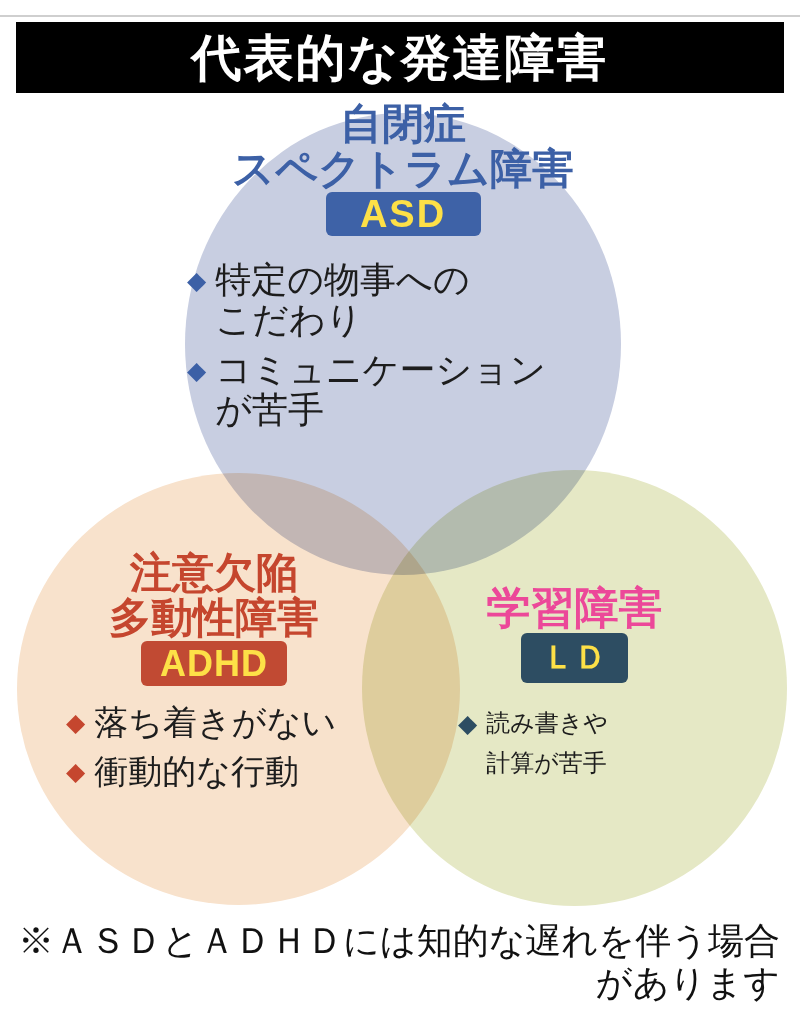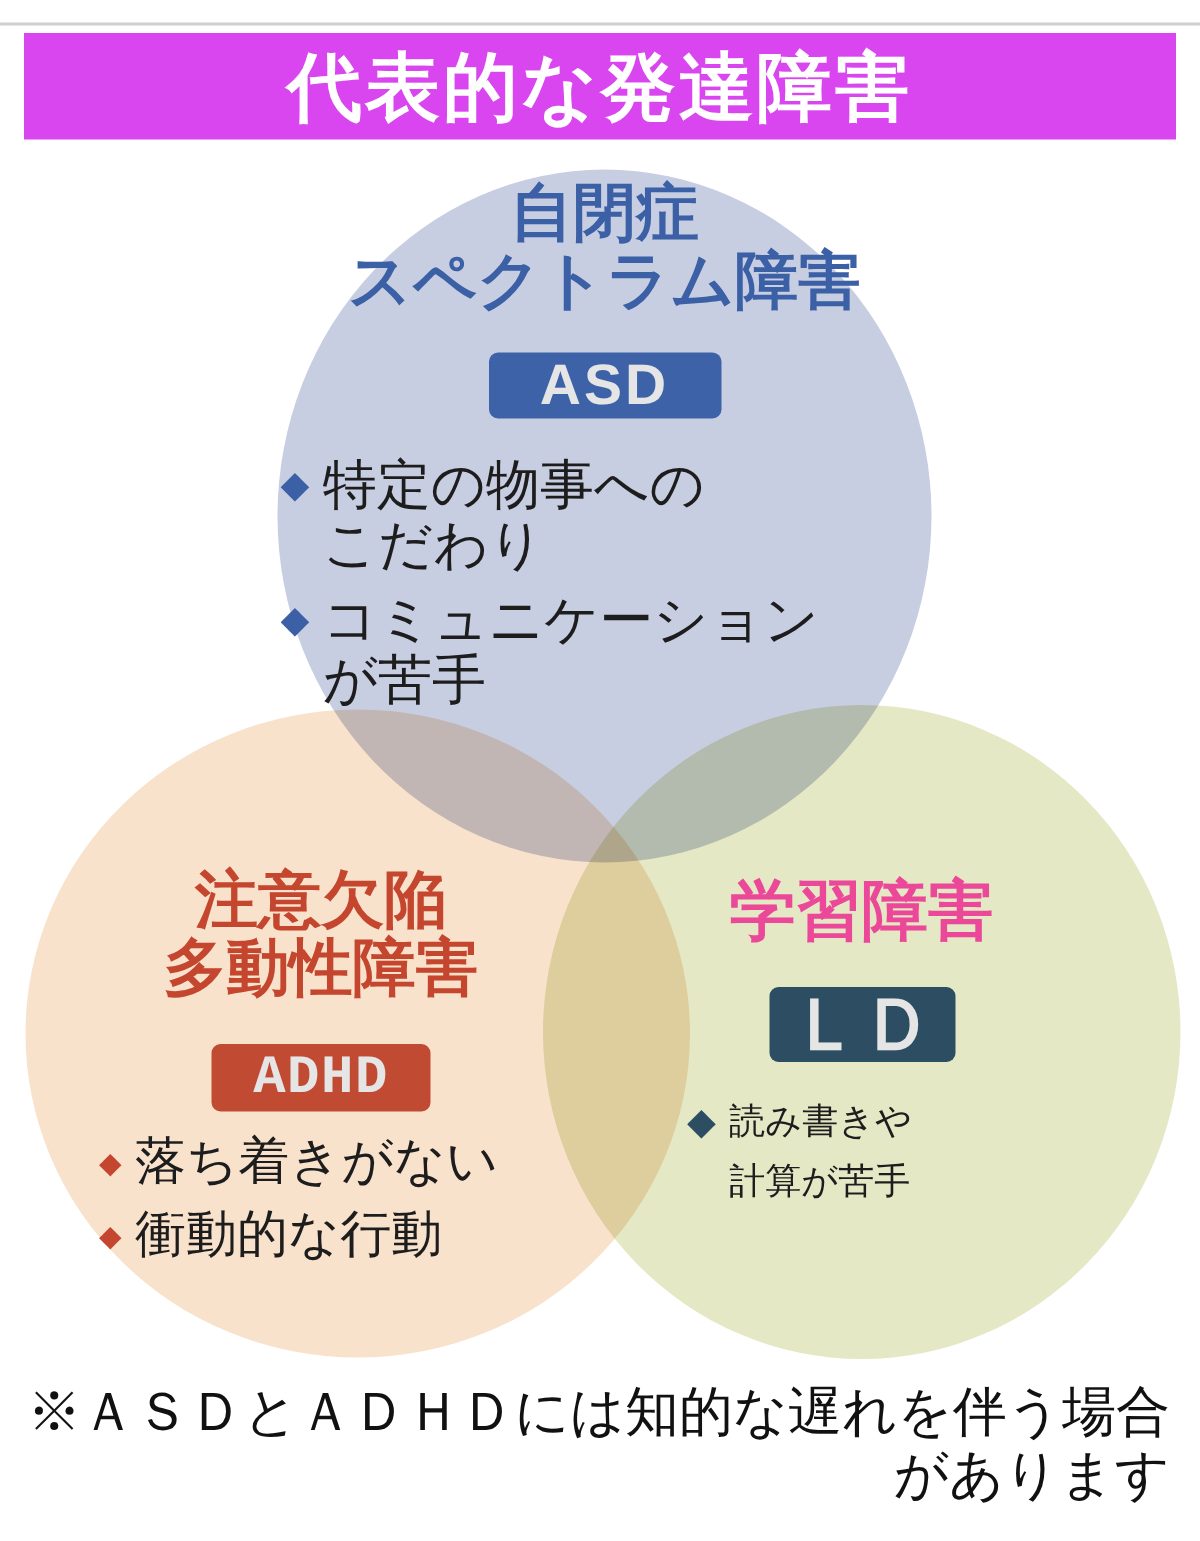--- a/index.html
+++ b/index.html
@@ -8,50 +8,50 @@
   .stage {
     position:relative; width:800px; height:1027px;
     background:#ffffff; overflow:hidden;
   }
   .top-rule {
     position:absolute; left:0; top:15px; width:800px; height:2px;
     background:#cfcfcf;
   }
   .title-bar {
     position:absolute; left:16px; top:22px; width:768px; height:71px;
-    background:#d946ef; display:flex; align-items:center; justify-content:center;
+    background:#000000; display:flex; align-items:center; justify-content:center;
   }
   .title-bar .t {
     color:#ffffff; font-size:50px; font-weight:bold; letter-spacing:2px;
     line-height:1;
   }
   
   .circle { position:absolute; border-radius:50%; mix-blend-mode:multiply; }
   .c-asd  { left:185px; top:113px; width:436px; height:462px; background:#c8cee1; }
   .c-adhd { left:17px;  top:473px; width:443px; height:432px; background:#f8e2cc; }
   .c-ld   { left:362px; top:470px; width:425px; height:436px; background:#e5e8c5; }
 
   .grp { position:absolute; }
-  .grp-asd  { left:185px; top:120px; width:436px; text-align:center; }
-  .grp-adhd { left:14px;  top:581px; width:400px; text-align:center;font-family:Liberation Mono, monospace; }
+  .grp-asd  { left:185px; top:102px; width:436px; text-align:center; }
+  .grp-adhd { left:14px;  top:551px; width:400px; text-align:center; }
   .grp-ld   { left:402px; top:585px; width:345px; text-align:center; }
 
   .grp-title { font-weight:bold; line-height:1.06; }
   .asd-title  { font-size:42px; color:#3c60a6; }
   .adhd-title { font-size:42px; color:#c5462e; }
   .ld-title   { font-size:44px; color:#ec4899; }
 
   .badge {
     display:flex; align-items:center; justify-content:center;
-    margin:26px auto 0 auto; border-radius:6px;
-    color:#e5e5e5; font-weight:bold;
+    margin:1px auto 0 auto; border-radius:6px;
+    color:#fde047; font-weight:bold;
   }
   .badge-asd  { width:155px; height:44px; background:#3e62a7; font-size:38px; letter-spacing:2px; }
   .badge-adhd { width:146px; height:45px; background:#c14a33; font-size:36px; letter-spacing:1px; }
-  .badge-ld   { width:124px; height:50px; background:#2d4d62; font-size:48px;font-family:Liberation Serif, serif; }
+  .badge-ld   { width:107px; height:50px; background:#2d4d62; font-size:32px;font-family:Liberation Serif, serif; }
 
   .bullets { display:flex; flex-direction:column; text-align:left; }
   .bullets-asd  { margin-top:24px; padding-left:2px;  gap:10px; }
   .bullets-adhd { margin-top:14px; padding-left:52px; gap:5px;  }
   .bullets-ld   { margin-top:20px; padding-left:56px; gap:6px;  }
   .bullet-item { display:flex; align-items:flex-start; }
   .dia { flex:0 0 auto; font-size:25px; margin-right:9px; }
   .dia-asd  { color:#3c60a6; line-height:40px; }
   .dia-adhd { color:#c5462e; line-height:44px; }
   .dia-ld   { color:#2d4d62; line-height:40px; }

